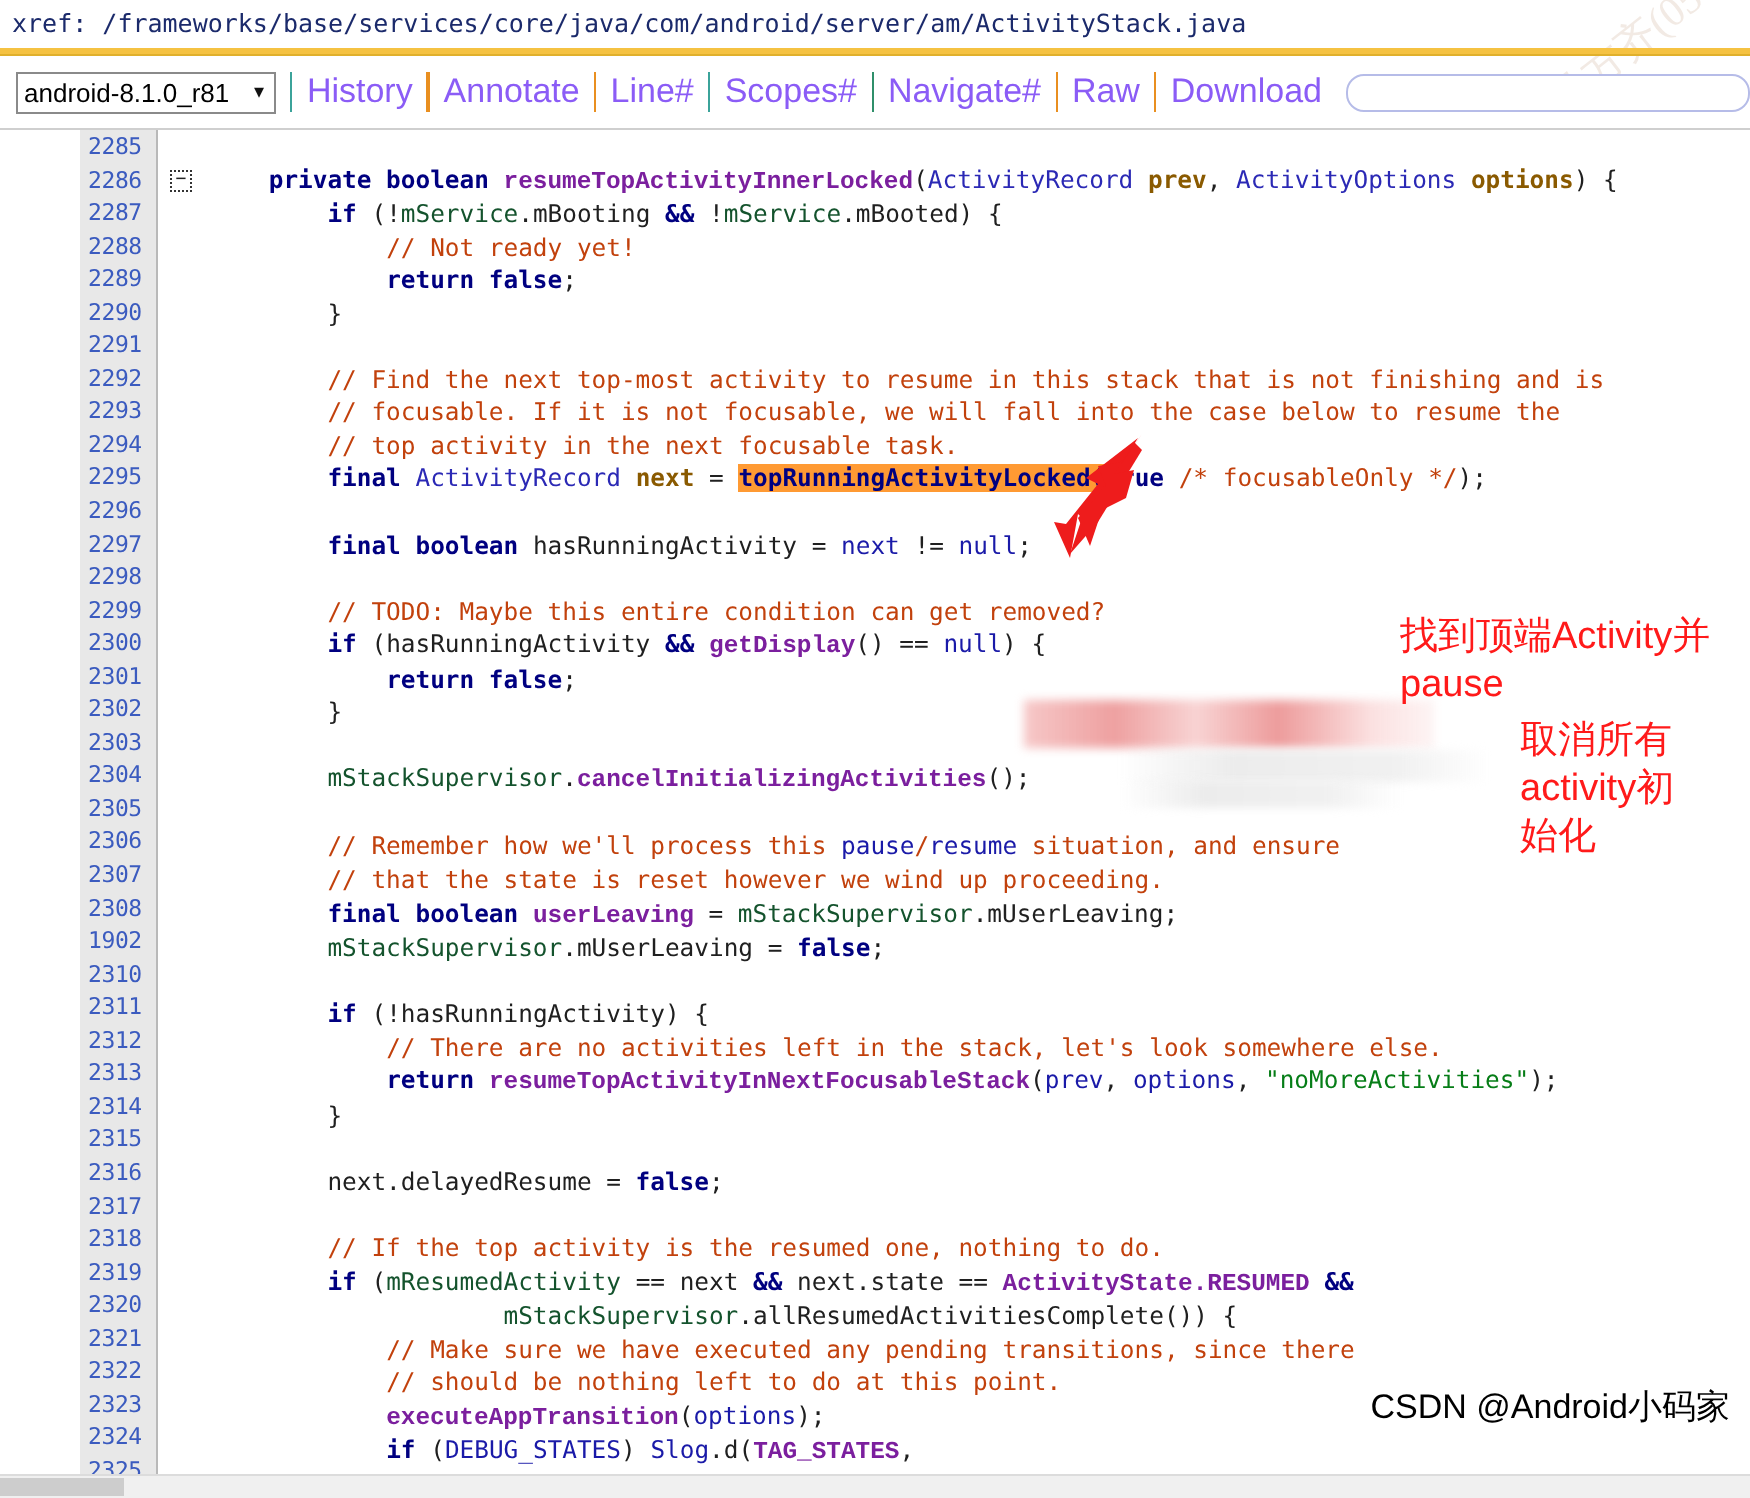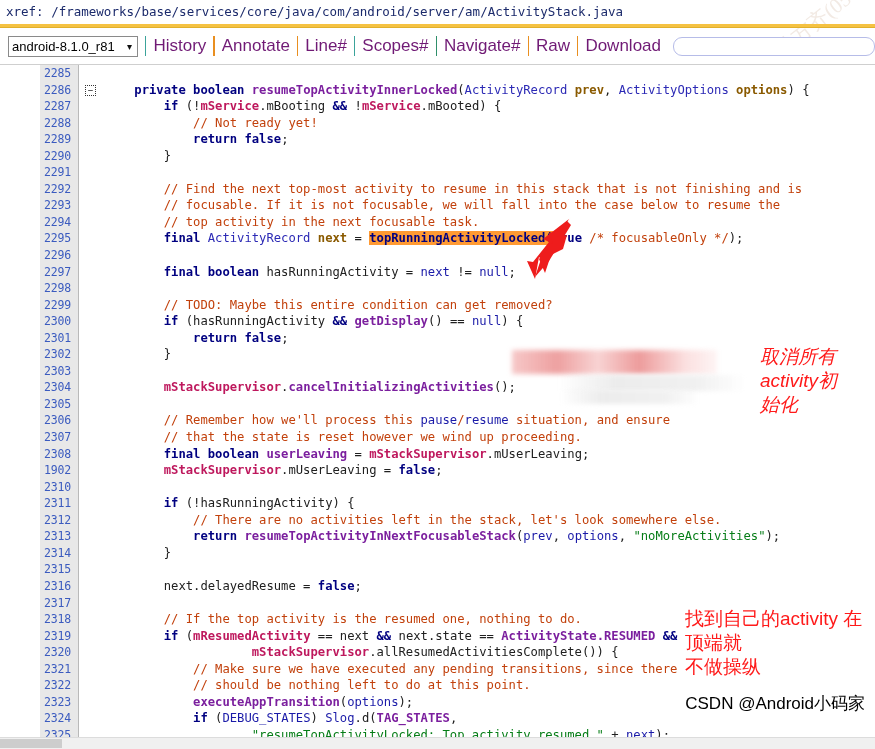--- a/index.html
+++ b/index.html
@@ -97,21 +97,21 @@
     width: 2px;
     height: 20px;
     margin: 0 7px;
     background: #3ba39a;
   }
   .sep.o { background: #e98f20; }
   .sep.g { background: #2f8f6a; }
   .nav-link {
     font-family: "Liberation Sans", sans-serif;
     font-size: 17px;
-    color: #701a75;
+    color: #8b5cf6;
     text-decoration: none;
     cursor: pointer;
     white-space: nowrap;
     line-height: 20px;
   }
   .searchbox {
     margin-left: 12px;
     width: 255px;
     height: 17px;
     border: 1px solid #b6bce8;
@@ -181,22 +181,22 @@
     margin: 0;
     font-family: "DejaVu Sans Mono", monospace;
     font-size: 12.2px;
     line-height: 16.55px;
     color: #202020;
     white-space: pre;
   }
   
   .kw   { color: #000080; font-weight: bold; }
   .type { color: #2b29b5; }
-  .fn   { color: #7b1f9e; font-weight: bold; }
-  .fnp  { color: #be185d; font-weight: bold; }
+  .fn   { color: #7b1f9e; font-weight: bold; font-family: Liberation Mono, monospace; }
+  .fnp  { color: #14532d; font-weight: normal; }
   .var  { color: #8a5a00; font-weight: bold; }
   .cmt  { color: #c2410c; }
   .str  { color: #067d17; }
   .lit  { color: #1a1aa8; }
   .hl   { background: #ff9a33; color: #000080; font-weight: bold; }
   .plain { color: #202020; }
 
   
   .anno {
     position: absolute;
@@ -414,26 +414,25 @@
     <div class="blur-block" style="left:407px; top:285px; width:205px; height:24px;"></div>
     <div class="blur-block2" style="left:455px; top:310px; width:185px; height:16px;"></div>
     <div class="blur-block2" style="left:455px; top:325px; width:140px; height:14px;"></div>
 
     <svg class="arrow-svg" style="left:400px; top:150px; width:80px; height:80px;" viewBox="0 0 80 80">
       <path d="M64 4 L50 26 L56 28 L40 48 L34 42 L30 64 L22 46 L28 47 L44 27 L38 24 Z" fill="#ee1c1c"></path>
       <path d="M62 6 L36 44 L30 62 L44 46 L66 10 Z" fill="#ee1c1c"></path>
       <polygon points="66,2 52,22 62,20 58,34 46,40 40,58 34,44 48,28 44,18 56,16" fill="#ee1c1c"></polygon>
     </svg>
 
-
-    <div class="anno" style="left:655px; top:280px;font-style:italic;">取消所有activity初
+    <div class="anno" style="left:595px; top:242px;">找到顶端Activity并pause</div>
+
+    <div class="anno" style="left:655px; top:294px;">取消所有activity初
 始化</div>
 
-    <div class="anno" style="left:580px; top:542px;">找到自己的activity 在顶端就
-不做操纵</div>
   </div>
 
   <div class="csdn-wm">CSDN @Android小码家</div>
 </div>
 
 <div class="hscroll">
   <div class="thumb"></div>
 </div>
 
 </body></html>

